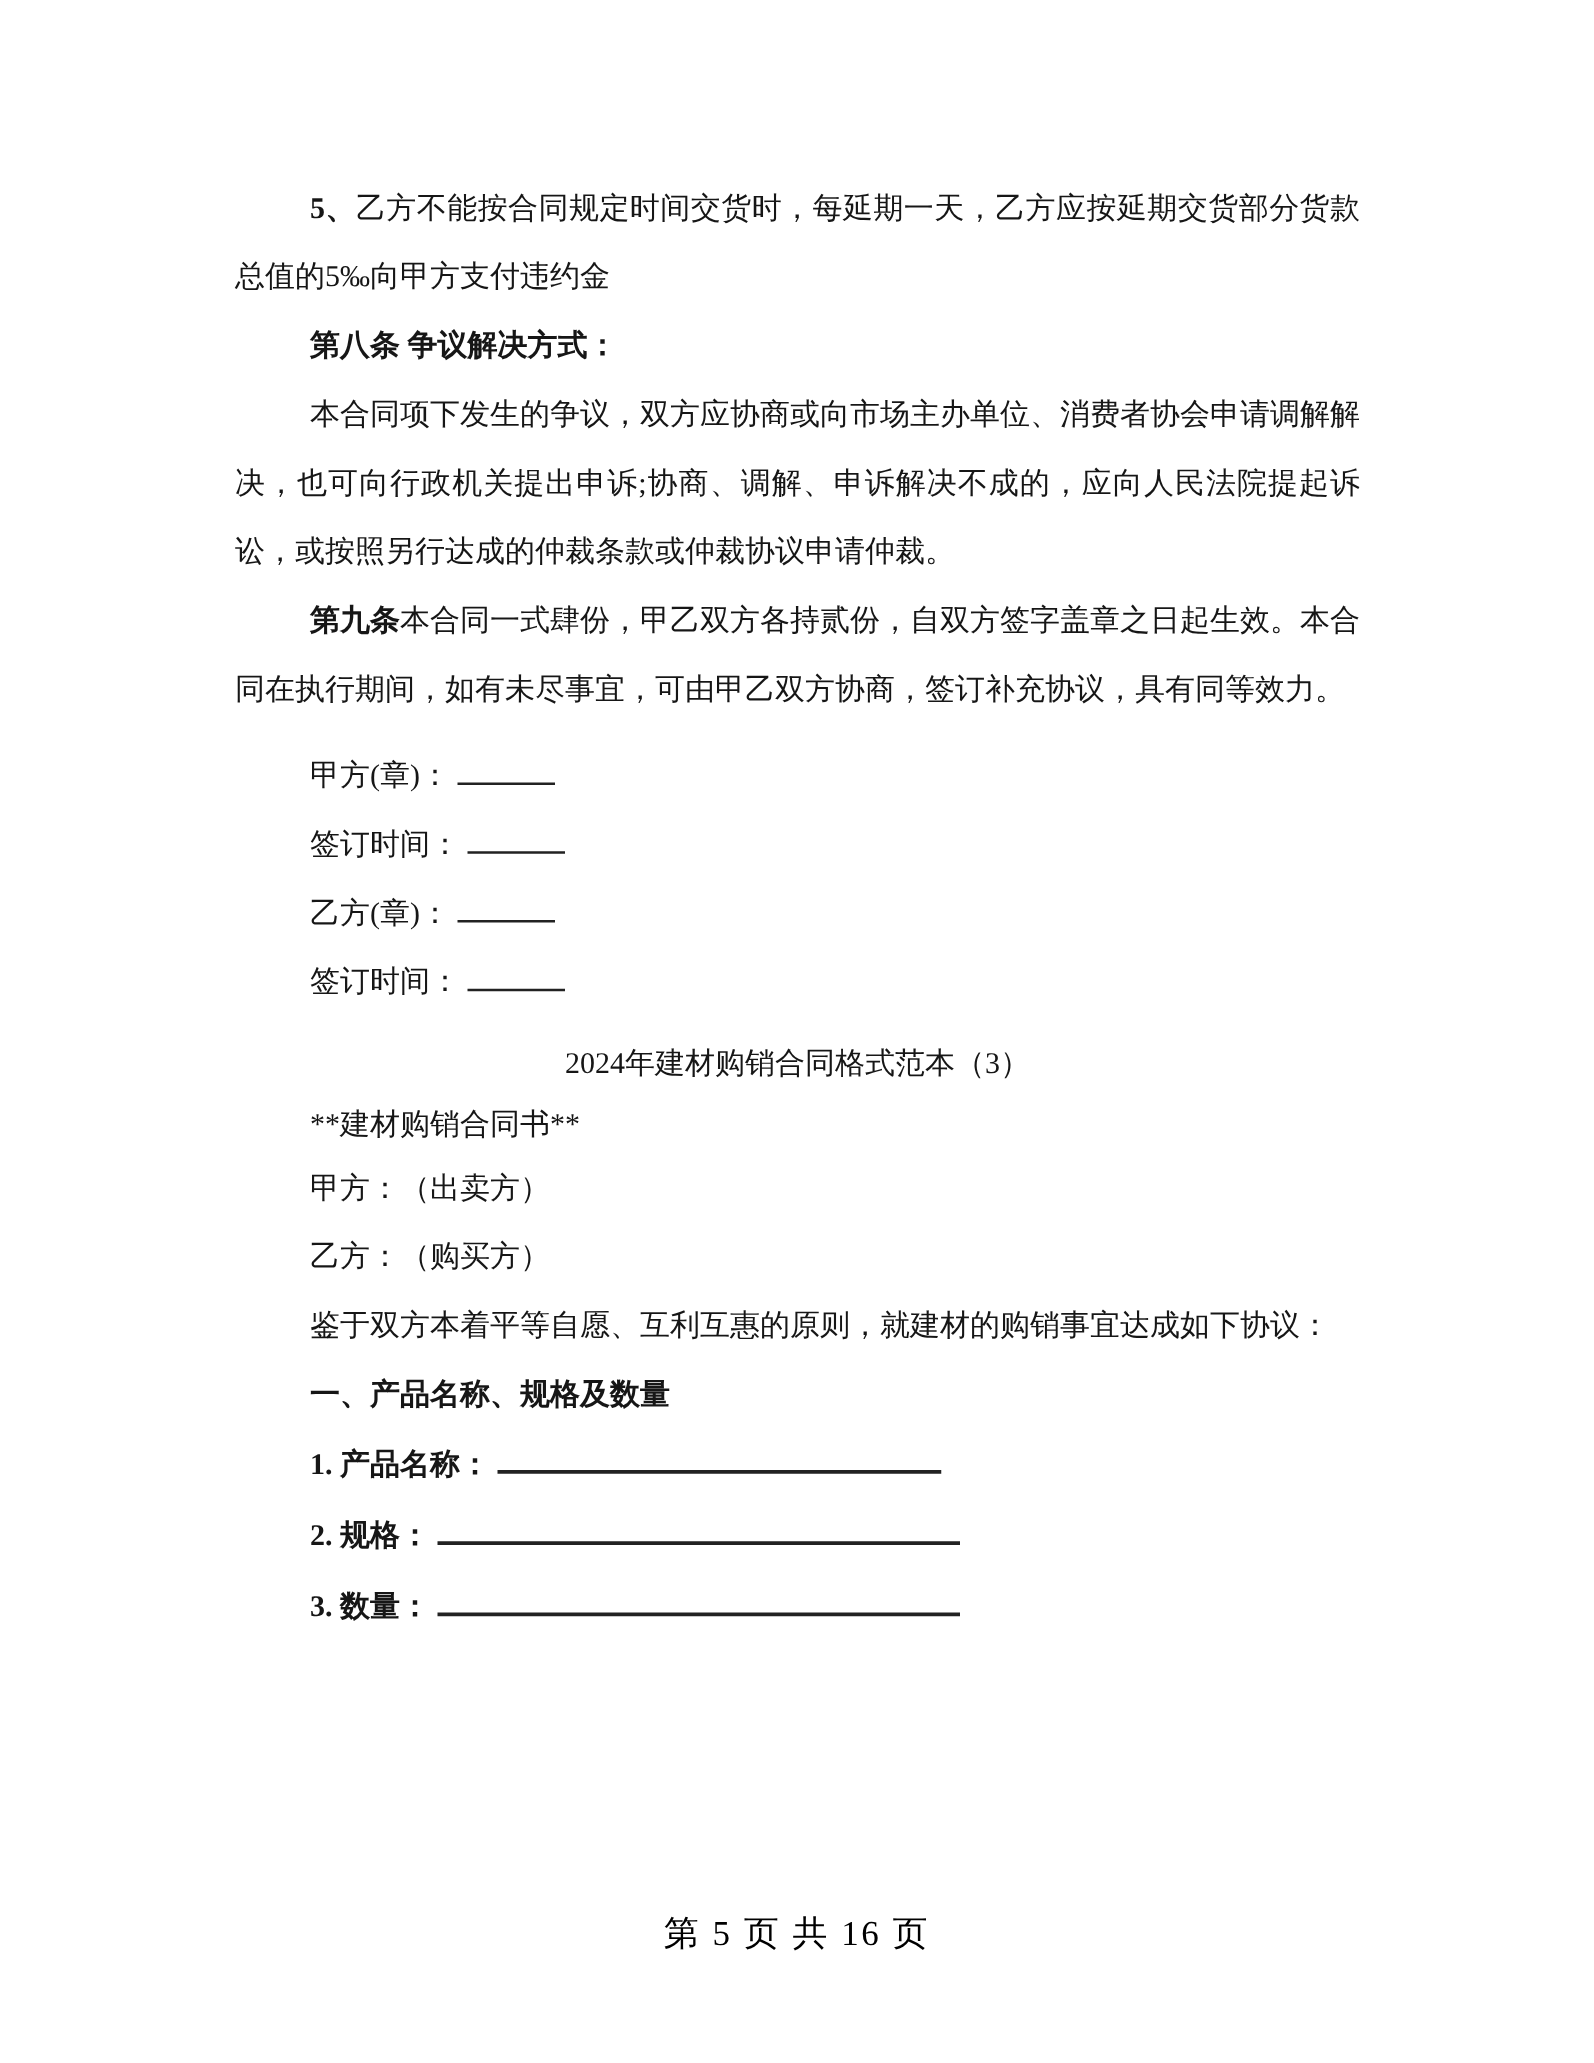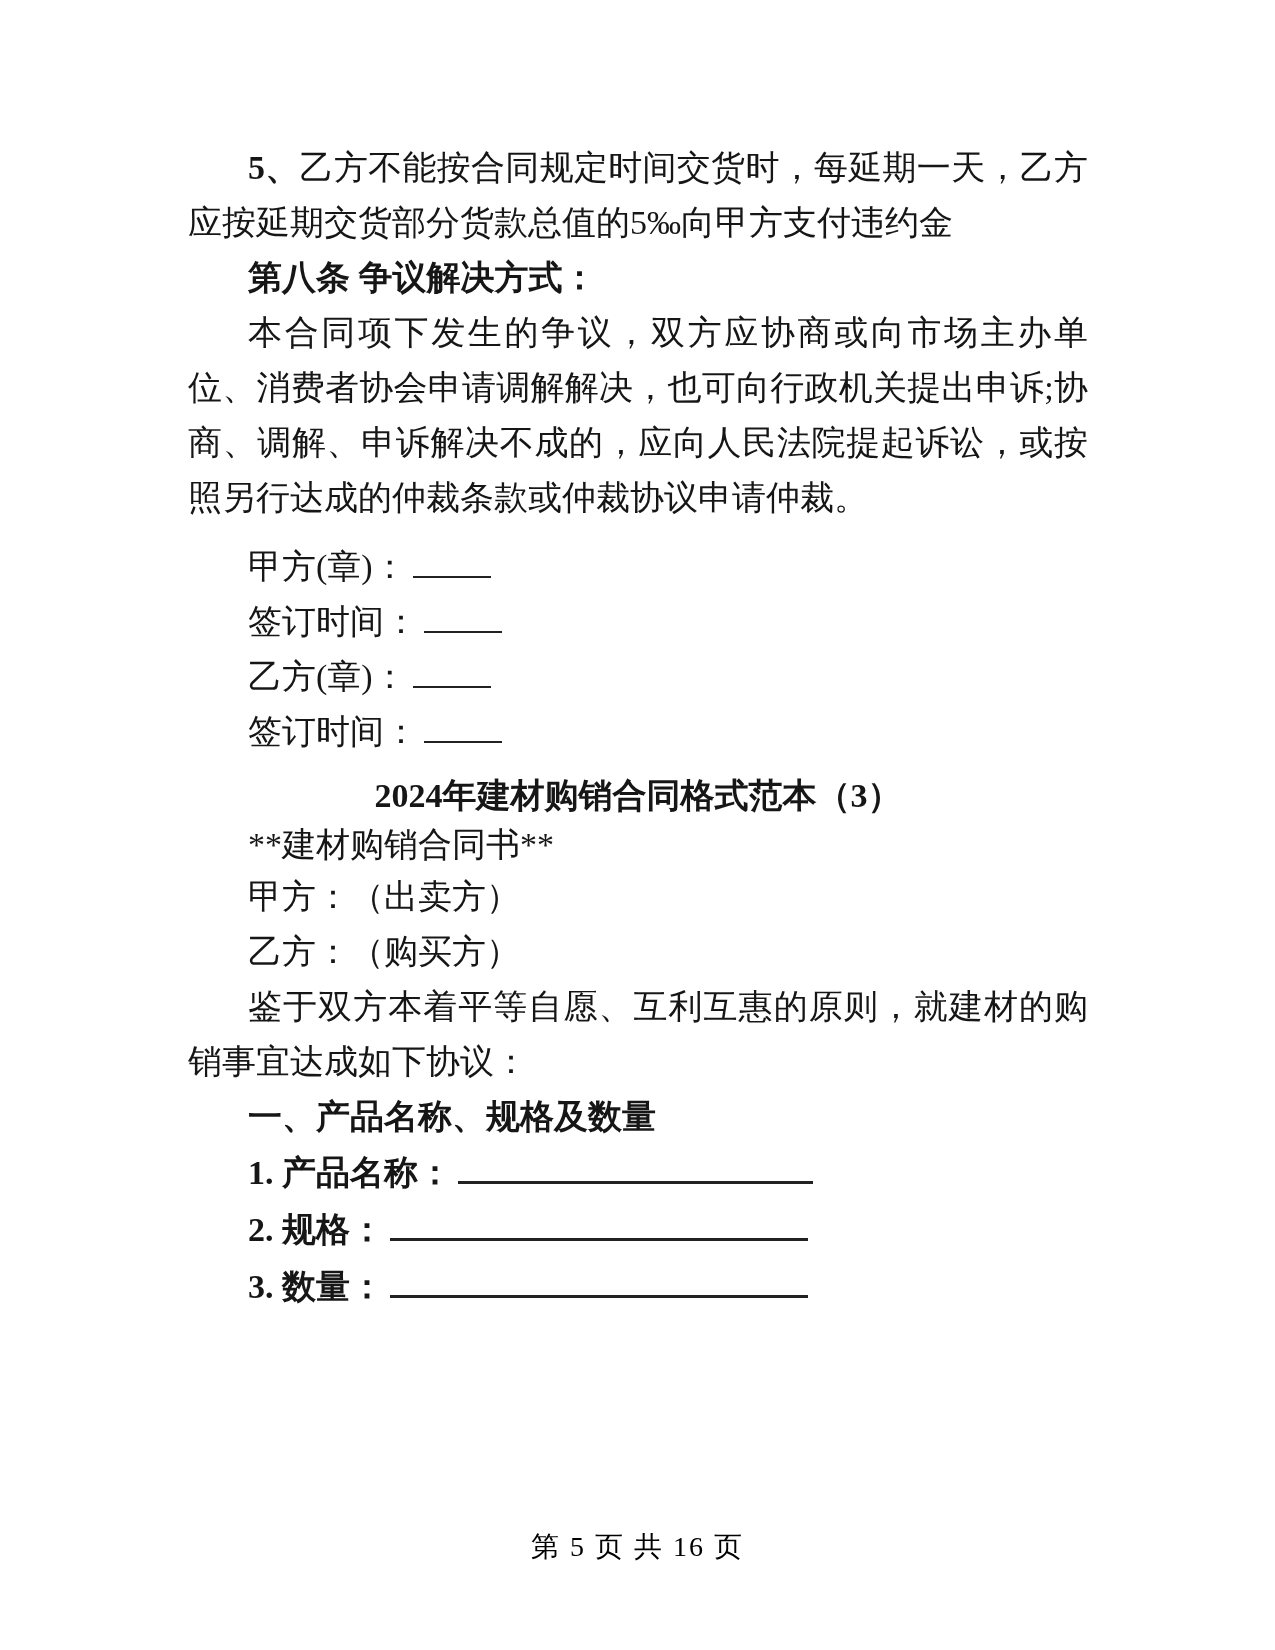--- a/index.html
+++ b/index.html
@@ -12,32 +12,32 @@
     font-family:"Liberation Serif","DejaVu Serif",serif;
     overflow:hidden;
   }
   .content {
     position:absolute;
     left:188px; top:140px;
     width:900px;
   }
   .content p {
     margin:0;
-    font-size:34px;
+    font-size:24px;
     line-height:55px;
     text-align:justify;
     text-justify:inter-ideograph;
   }
   .indent { text-indent:60px; }
   .bold { font-weight:bold; }
   .heading { font-weight:bold; }
   .sig-block { margin-top:14px; }
   .sig-line { text-align:right; }
   .doc-title {
-    font-weight:bold;
+    font-weight:normal;
     font-size:34px;
     text-align:center !important;
     text-indent:0;
     line-height:50px !important;
     margin-top:12px !important;
   }
   .subtitle-line { line-height:48px !important; text-align:left; }
   .plain { text-align:right; }
   .form-item { line-height:57px !important; text-align:right; }
   .u {
@@ -65,20 +65,21 @@
 
 <div class="page">
   <div class="content">
 
     <p class="indent"><span class="bold">5、</span><span>乙方不能按合同规定时间交货时，每延期一天，乙方应按延期交货部分货款总值的5‰向甲方支付违约金</span></p>
 
     <p class="indent heading">第八条 争议解决方式：</p>
 
     <p class="indent">本合同项下发生的争议，双方应协商或向市场主办单位、消费者协会申请调解解决，也可向行政机关提出申诉;协商、调解、申诉解决不成的，应向人民法院提起诉讼，或按照另行达成的仲裁条款或仲裁协议申请仲裁。</p>
 
+    <p class="indent"><span class="bold">第九条</span><span>本合同一式肆份，甲乙双方各持贰份，自双方签字盖章之日起生效。本合同在执行期间，如有未尽事宜，可由甲乙双方协商，签订补充协议，具有同等效力。</span></p>
 
     <div class="sig-block">
       <p class="indent sig-line"><span>甲方(章)：</span><span class="u u-short"></span></p>
       <p class="indent sig-line"><span>签订时间：</span><span class="u u-short"></span></p>
       <p class="indent sig-line"><span>乙方(章)：</span><span class="u u-short"></span></p>
       <p class="indent sig-line"><span>签订时间：</span><span class="u u-short"></span></p>
     </div>
 
     <p class="doc-title">2024年建材购销合同格式范本（3）</p>
 

